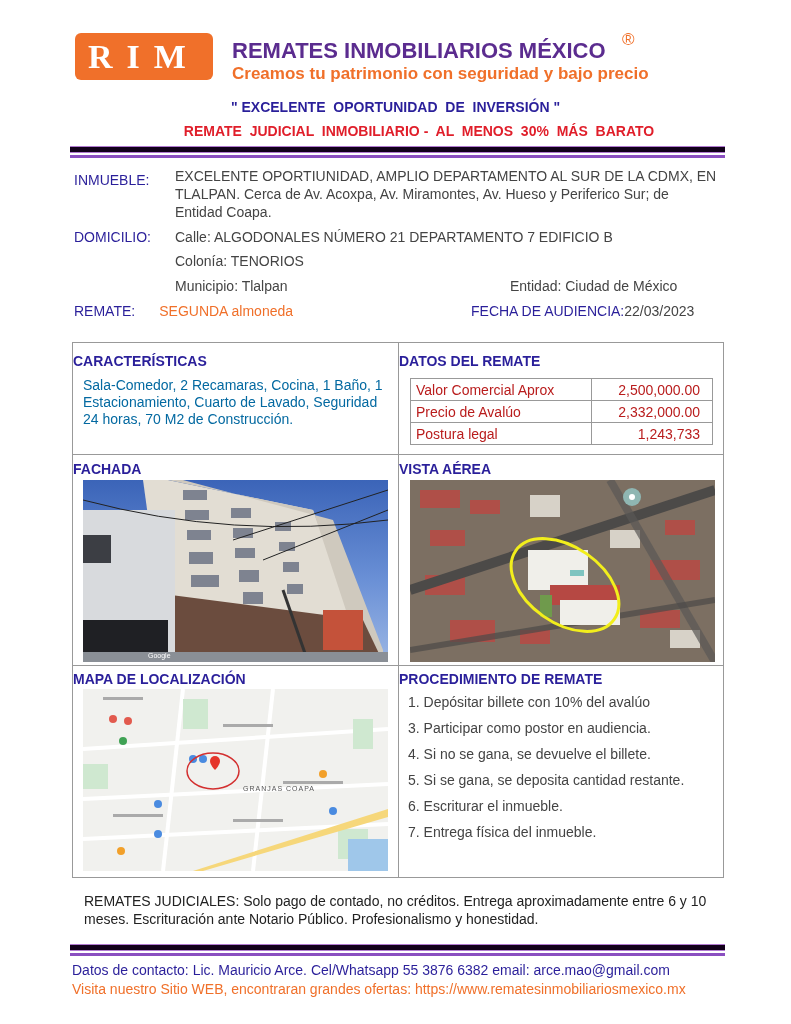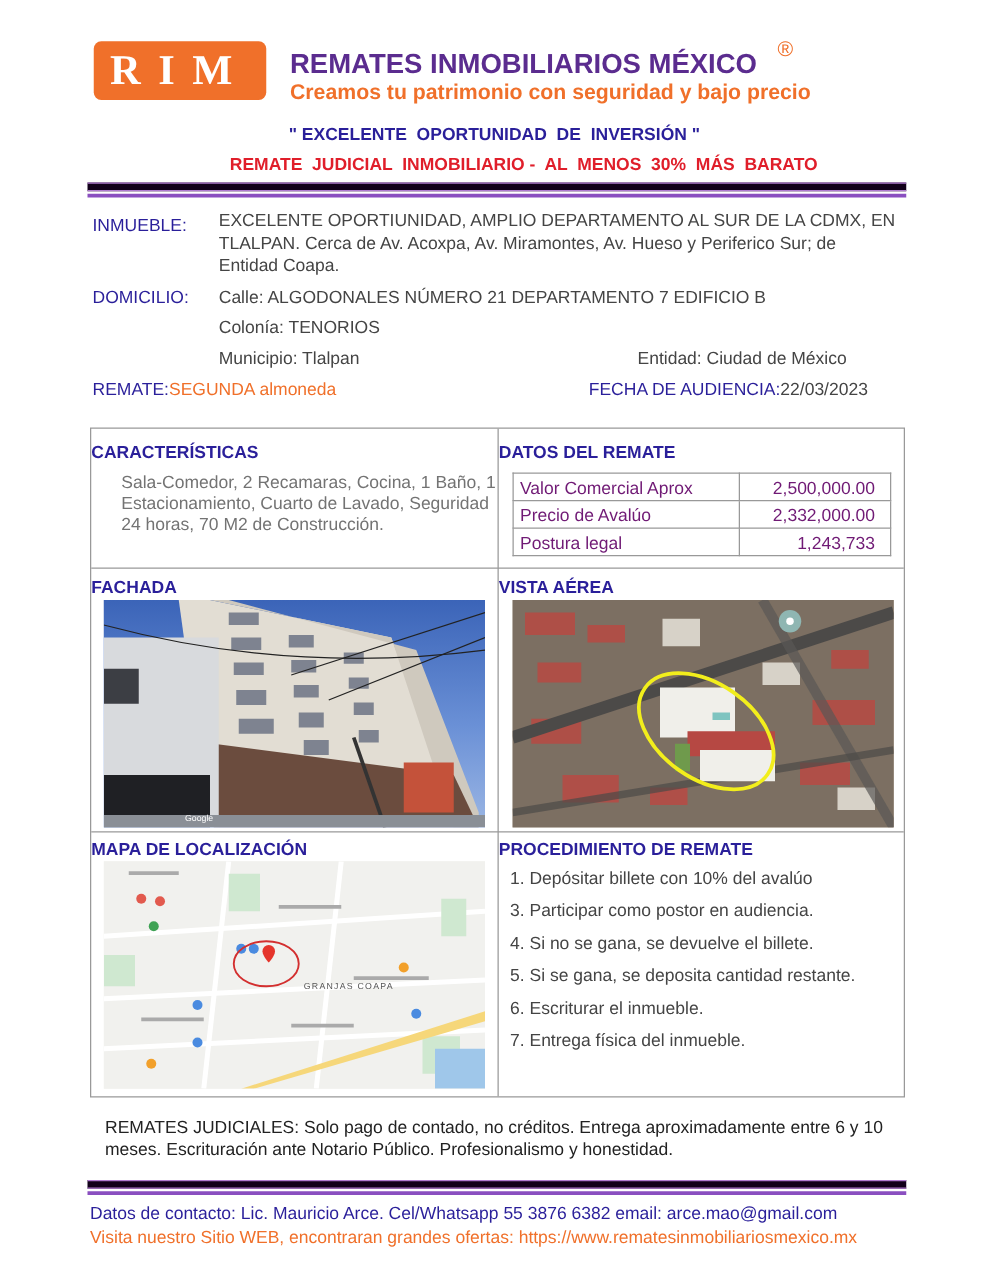--- a/index.html
+++ b/index.html
@@ -18,30 +18,30 @@
 
   .headline1 { left: 0; width: 791px; top: 99px; text-align: center; font-size: 14px; font-weight: bold; color: #2a1f9a; white-space: pre; }
   .headline2 { left: 0; width: 791px; top: 123px; text-align: center; font-size: 14px; font-weight: bold; color: #e01e2a; white-space: pre; padding-left: 47px; }
 
   .rule-thick { left: 70px; width: 655px; height: 7px; background: #12001a; border-top: 1px solid #b07ad0; border-bottom: 1px solid #b07ad0; }
   .rule-thin { left: 70px; width: 655px; height: 3px; background: #8a4fc0; }
 
   
   .lbl { color: #2a1f9a; font-size: 14px; white-space: nowrap; }
   .val { color: #444; font-size: 14px; line-height: 18px; }
-  .orange { color: #f0702a; }
+  .orange { color: #f0702a; margin-left: 24px; }
 
   
   .grid { left: 72px; top: 342px; width: 652px; height: 536px; border: 1px solid #999; }
   .vline { position: absolute; left: 325px; top: 0; width: 1px; height: 100%; background: #999; }
   .hline { position: absolute; left: 0; width: 100%; height: 1px; background: #999; }
   .cell-title { position: absolute; font-size: 14px; font-weight: bold; color: #2a1f9a; text-align: left; }
-  .char-text { position: absolute; left: 24px; top: 34px; width: 300px; font-size: 14px; color: #737373; line-height: 17px; }
-
-  table.datos { position: absolute; left: 337px; top: 35px; width: 303px; border-collapse: collapse; font-size: 14px; color: #701a75; }
+  .char-text { position: absolute; left: 10px; top: 34px; width: 300px; font-size: 14px; color: #0369a1; line-height: 17px; }
+
+  table.datos { position: absolute; left: 337px; top: 35px; width: 303px; border-collapse: collapse; font-size: 14px; color: #b91c1c; }
   table.datos td { border: 1px solid #999; padding: 2px 5px; height: 22px; }
   table.datos td.num { text-align: right; padding-right: 12px; }
 
   .photo { position: absolute; overflow: hidden; }
   .proc-list { position: absolute; left: 335px; top: 350px; list-style: none; font-size: 14px; color: #444; }
   .proc-list li { height: 26px; line-height: 18px; white-space: nowrap; }
 
   .note { left: 84px; top: 892px; width: 640px; font-size: 14px; color: #222; line-height: 18px; }
   .contact1 { left: 72px; top: 962px; font-size: 14px; color: #2a1f9a; white-space: nowrap; }
   .contact2 { left: 72px; top: 981px; font-size: 14px; color: #f0702a; white-space: nowrap; }

